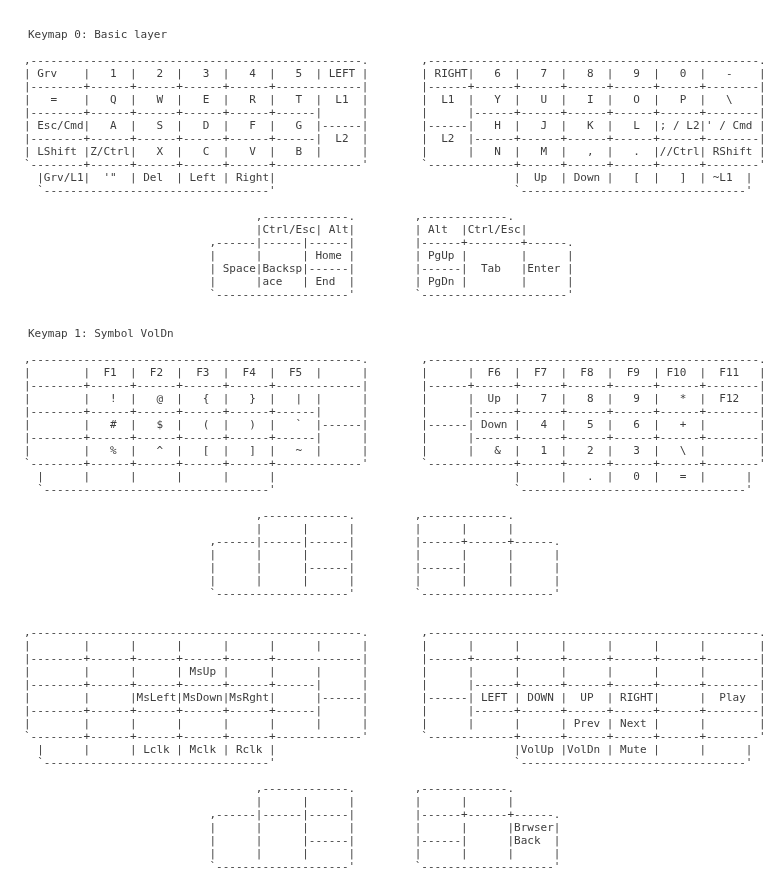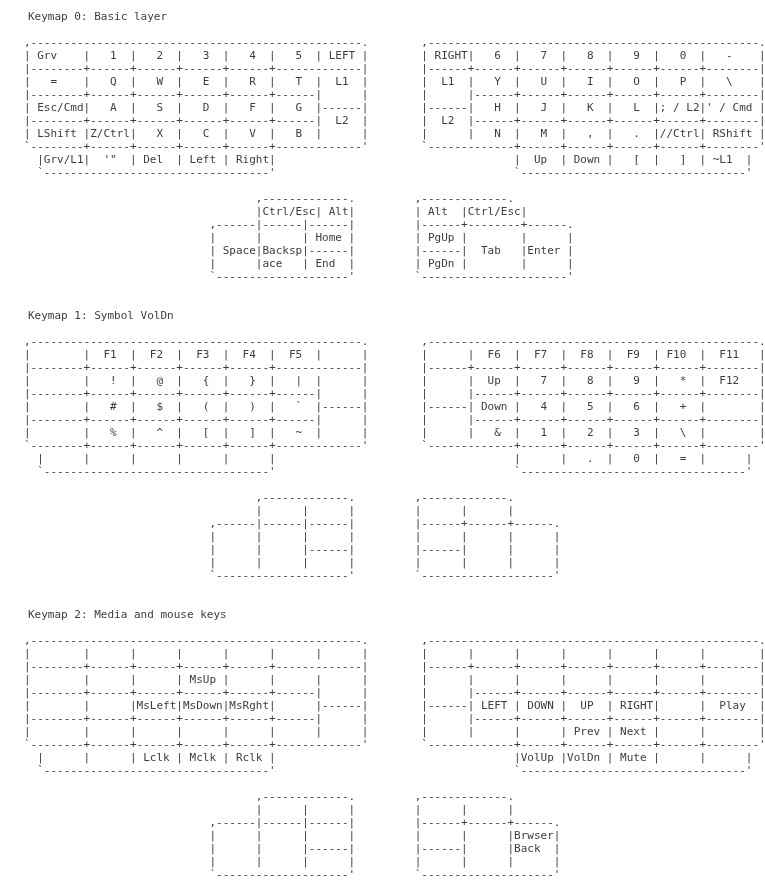--- a/index.html
+++ b/index.html
@@ -3,21 +3,21 @@
 <meta charset="utf-8">
 <style>
   html, body { margin: 0; padding: 0; }
   body {
     width: 765px;
     height: 883px;
     background: #ffffff;
     overflow: hidden;
   }
   .doc {
-    padding: 10px 0 0 24px;
+    padding: 28px 0 0 24px;
     font-family: "DejaVu Sans Mono", "Liberation Mono", monospace;
     font-size: 11px;
     line-height: 13px;
     color: #3d3d3d;
   }
   .keymap { margin: 0 0 26px 0; }
   .keymap:last-child { margin-bottom: 0; }
   .keymap-title {
     white-space: pre;
     margin: 0 0 13px 4px;
@@ -80,21 +80,20 @@
                                    ,-------------.         ,-------------.
                                    |      |      |         |      |      |
                             ,------|------|------|         |------+------+------.
                             |      |      |      |         |      |      |      |
                             |      |      |------|         |------|      |      |
                             |      |      |      |         |      |      |      |
                             `--------------------'         `--------------------'</pre>
   </section>
 
   <section class="keymap">
-    <div class="keymap-title">Keymap 2: Media and mouse keys</div>
     <pre class="keymap-art">,--------------------------------------------------.        ,--------------------------------------------------.
 |        |      |      |      |      |      |      |        |      |      |      |      |      |      |        |
 |--------+------+------+------+------+-------------|        |------+------+------+------+------+------+--------|
 |        |      |      | MsUp |      |      |      |        |      |      |      |      |      |      |        |
 |--------+------+------+------+------+------|      |        |      |------+------+------+------+------+--------|
 |        |      |MsLeft|MsDown|MsRght|      |------|        |------| LEFT | DOWN |  UP  | RIGHT|      |  Play  |
 |--------+------+------+------+------+------|      |        |      |------+------+------+------+------+--------|
 |        |      |      |      |      |      |      |        |      |      |      | Prev | Next |      |        |
 `--------+------+------+------+------+-------------'        `-------------+------+------+------+------+--------'
   |      |      | Lclk | Mclk | Rclk |                                    |VolUp |VolDn | Mute |      |      |

